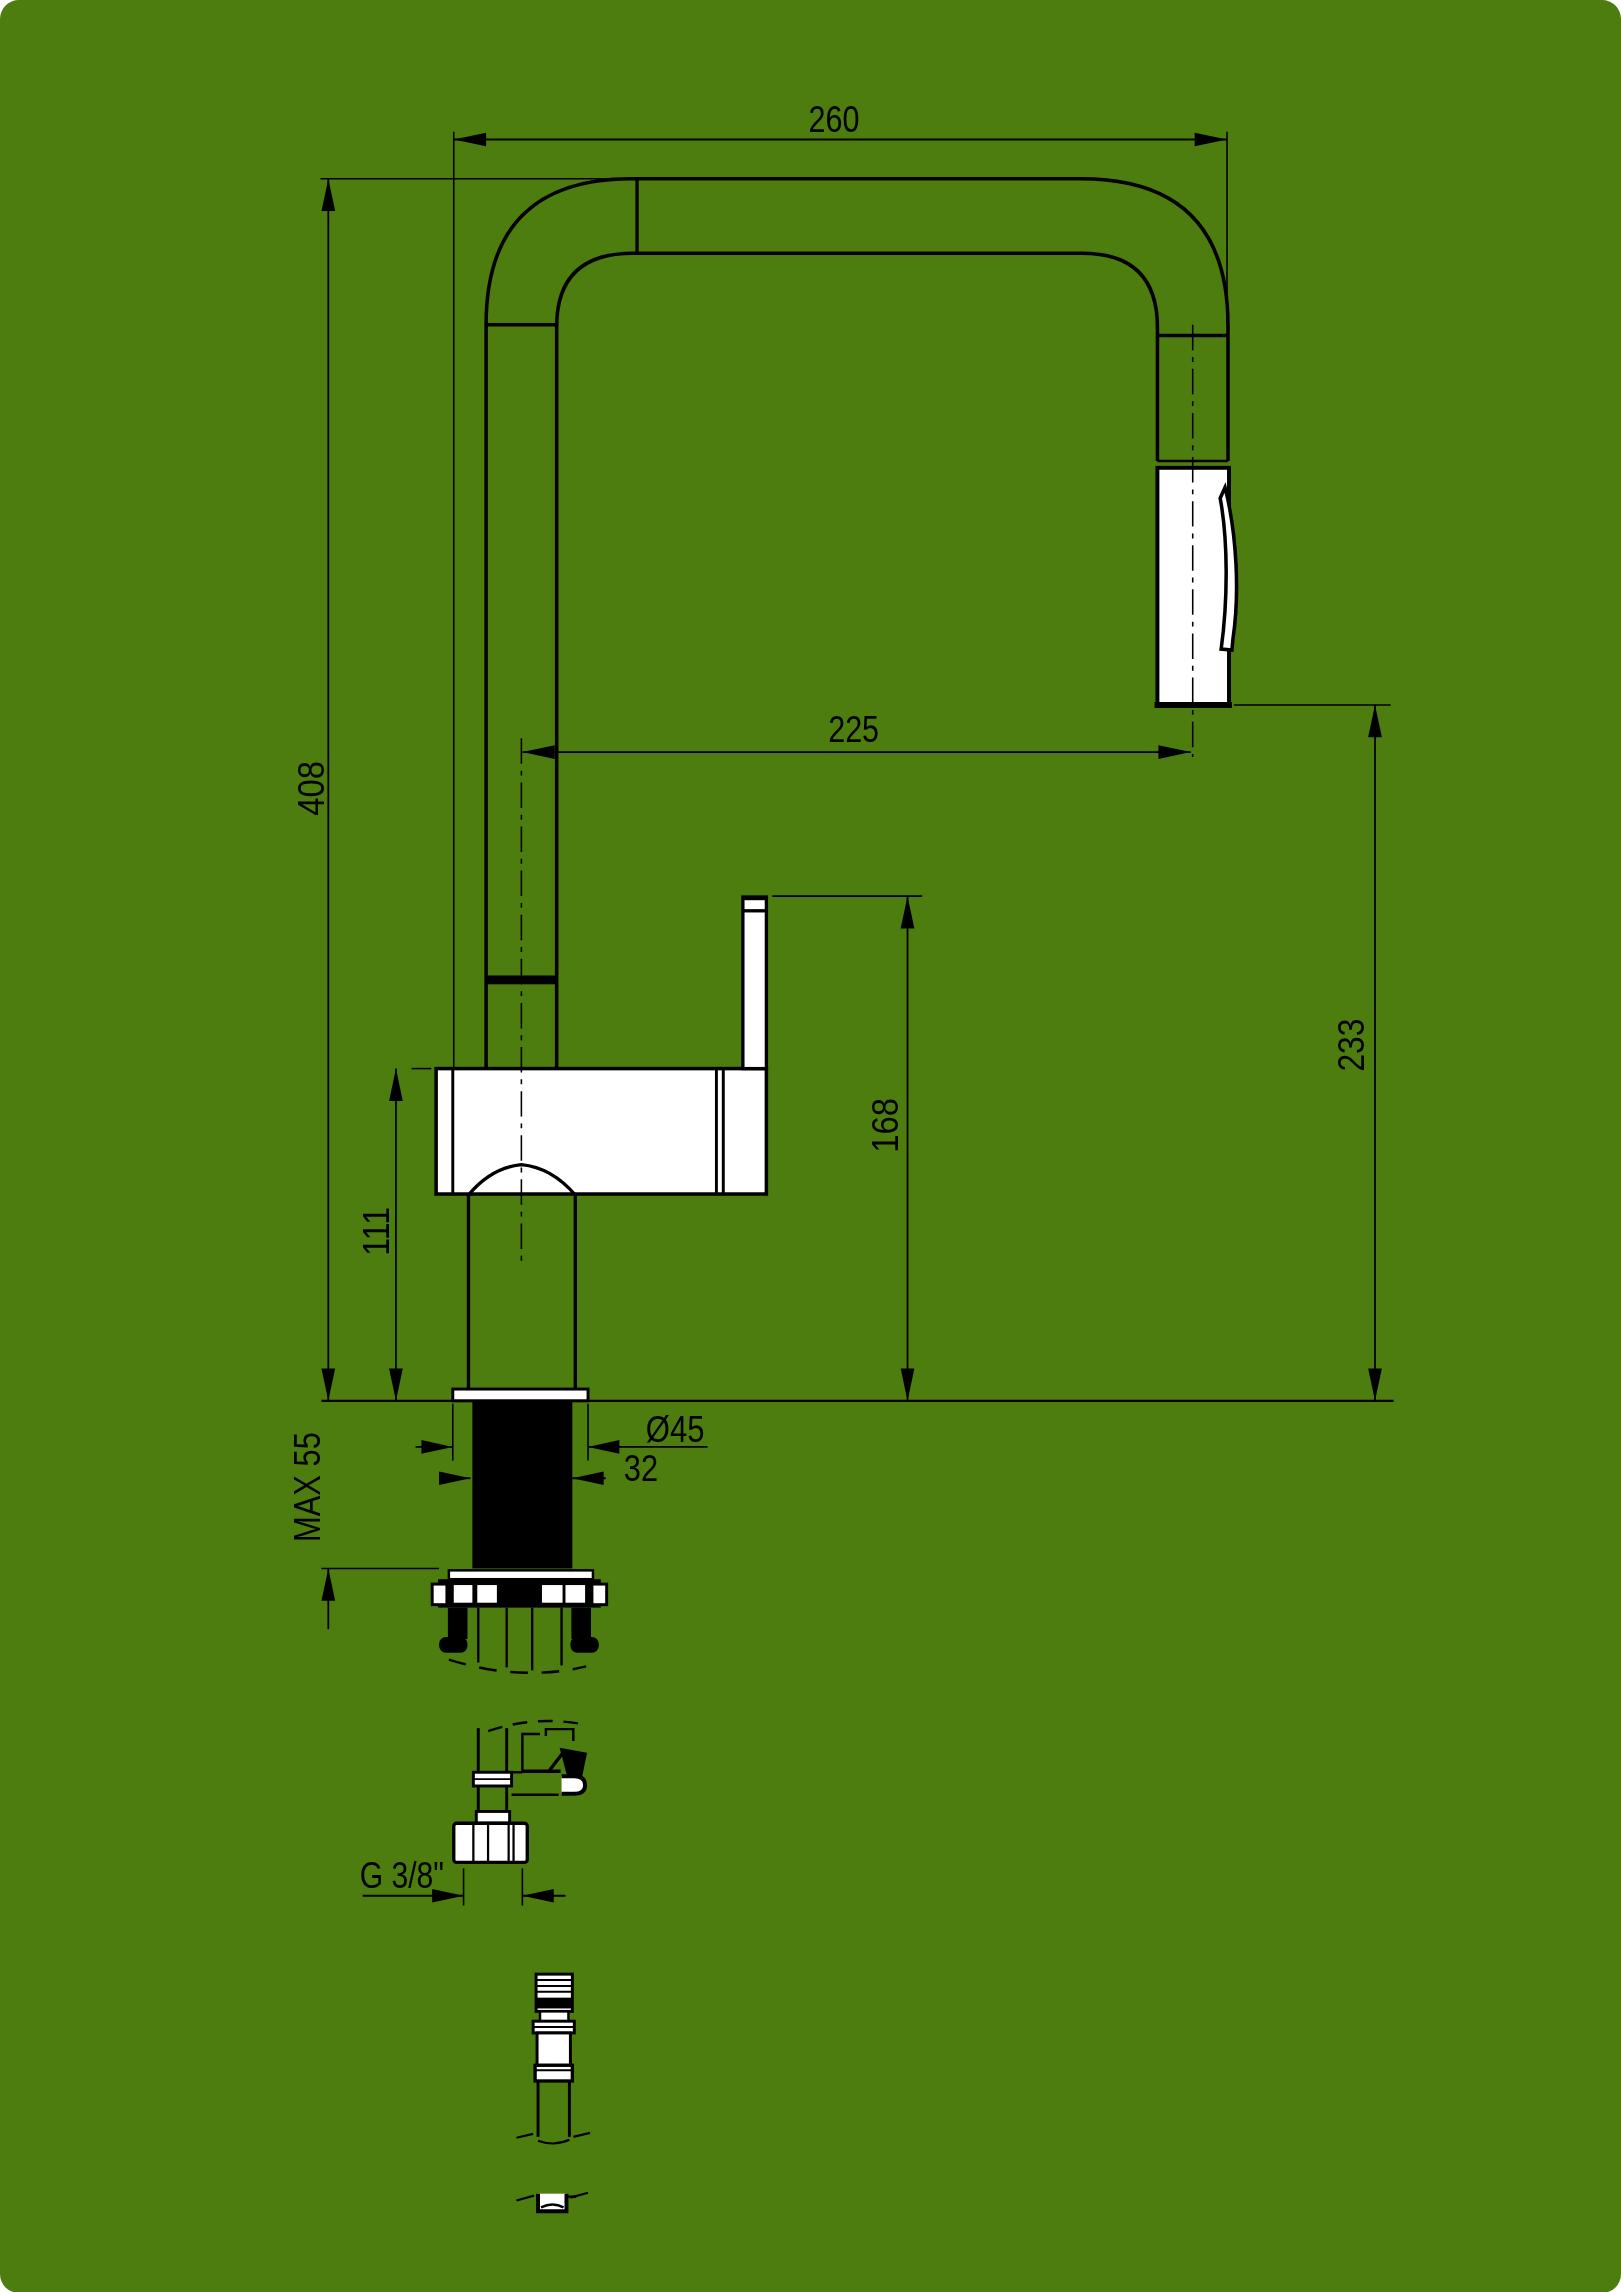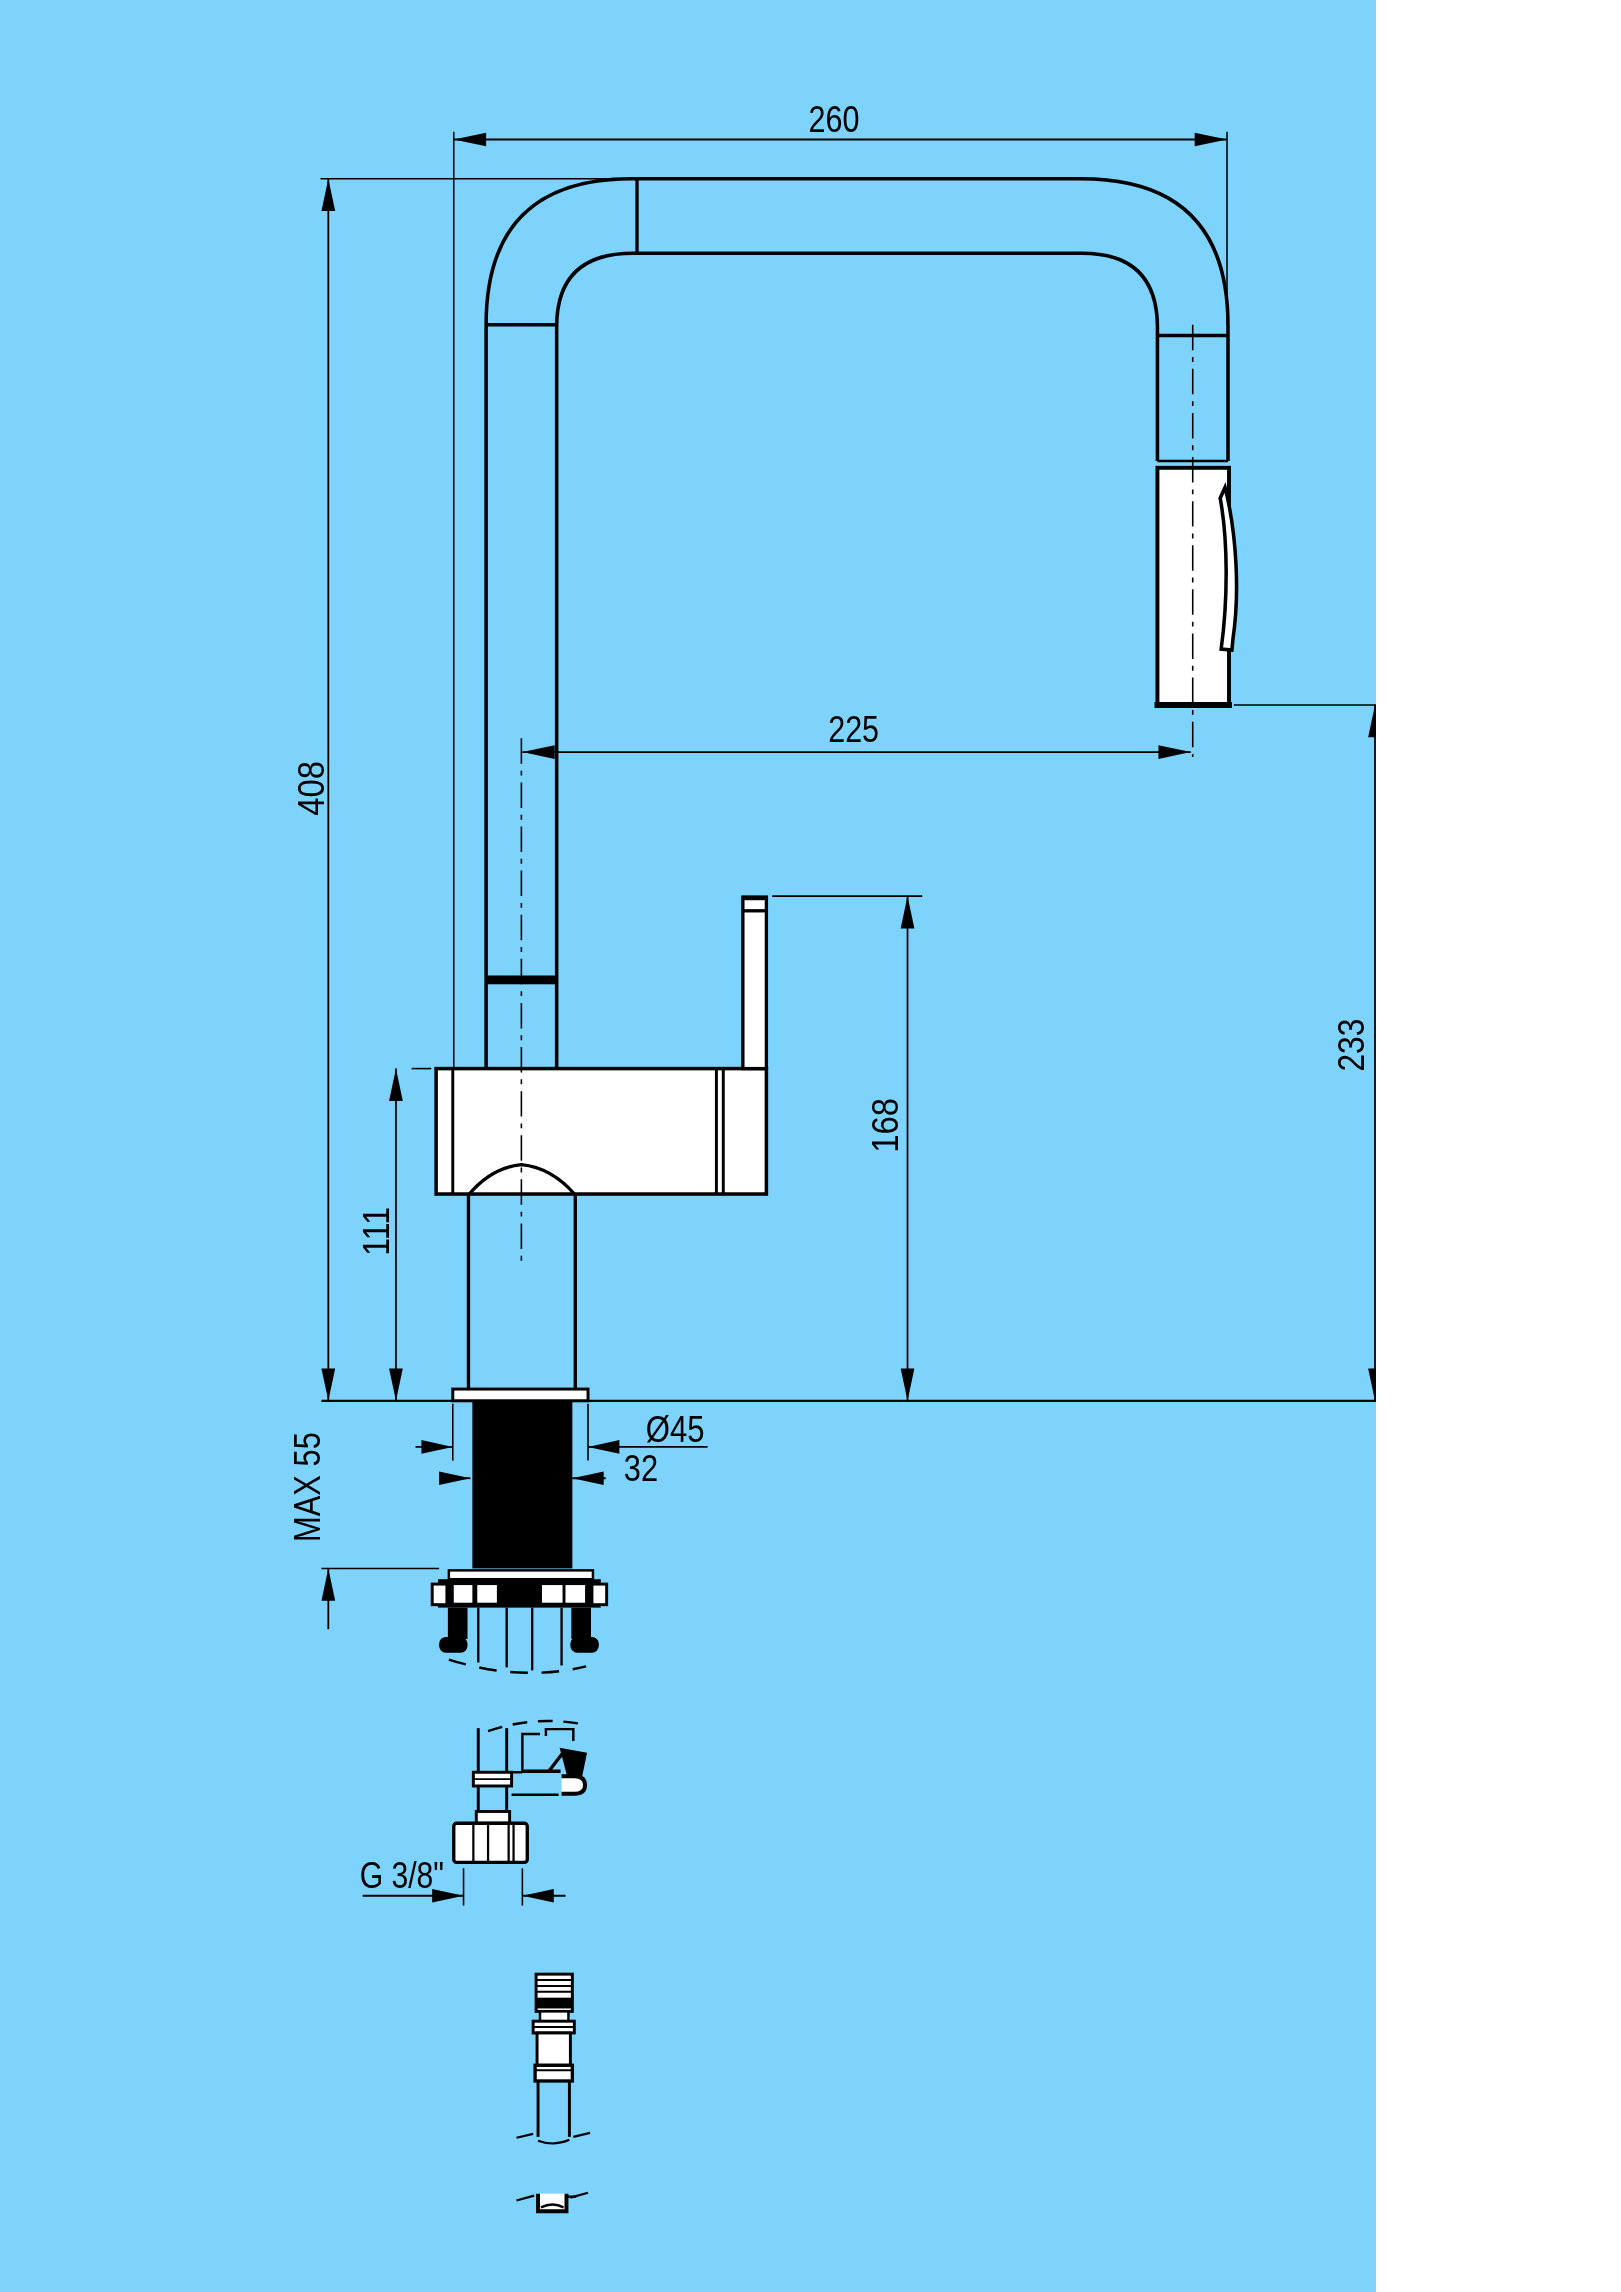--- a/index.html
+++ b/index.html
@@ -1,16 +1,16 @@
 <!DOCTYPE html>
 <html><head>
 <meta charset="utf-8">
 <style>
   html,body{margin:0;padding:0;background:#ffffff;}
-  .stage{width:1376px;height:2293px;background:#7dd3fc;position:relative;overflow:hidden;}
+  .stage{width:1621px;height:2293px;background:#4d7c0f;position:relative;overflow:hidden;border-radius:19px;}
   svg{display:block;}
   text{font-family:"Liberation Sans","DejaVu Sans",sans-serif;fill:#000;}
   .ln{stroke:#000;fill:none;}
 </style>
 </head>
 <body>
 
 <div class="stage">
 <svg width="1621" height="2293" viewBox="0 0 1654 2339" xmlns="http://www.w3.org/2000/svg">
 

